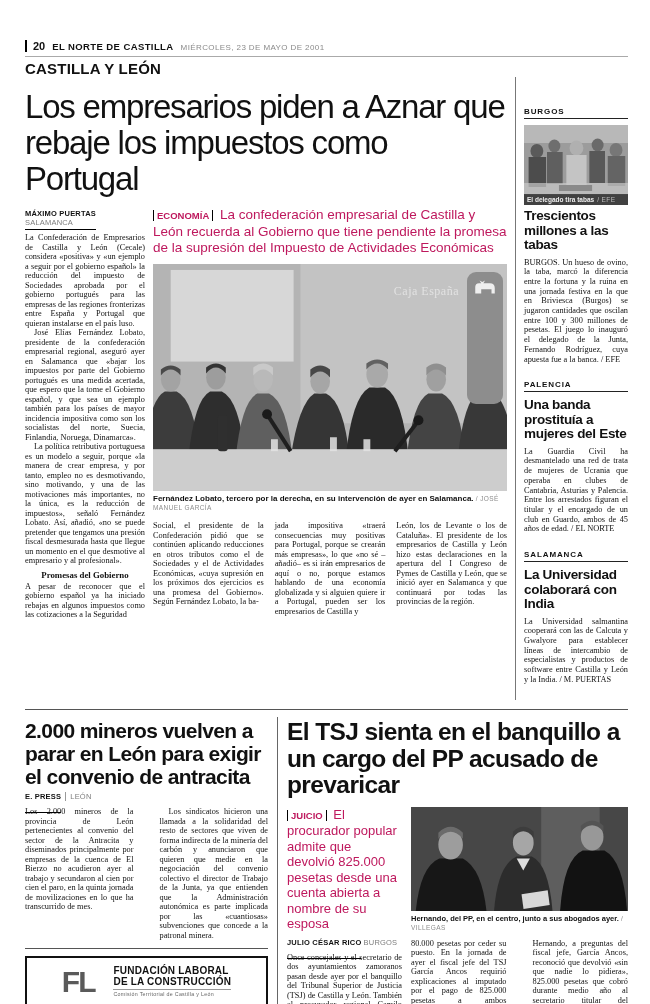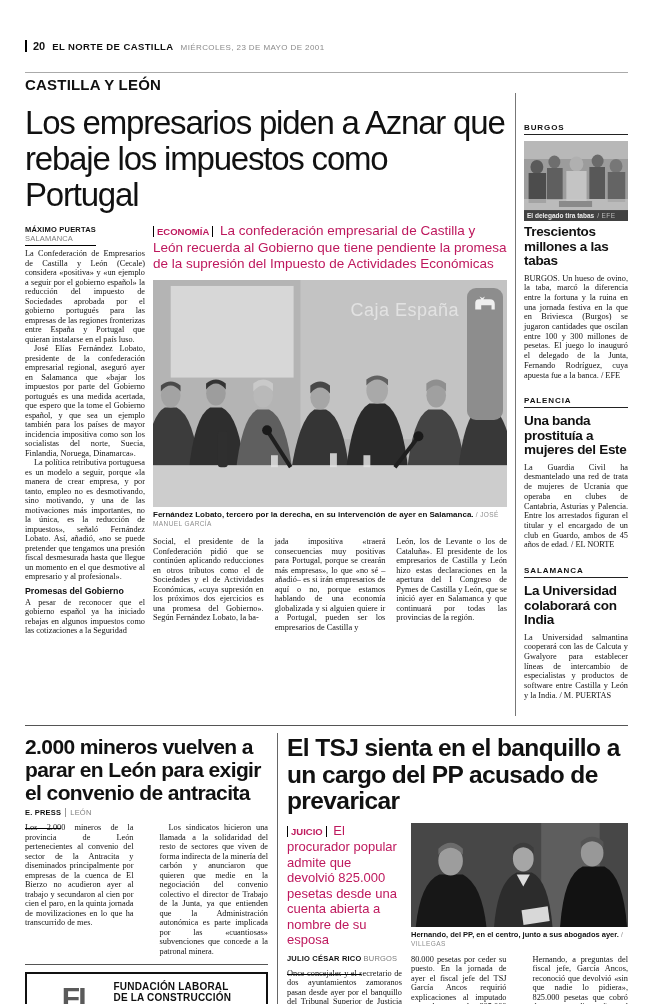--- a/index.html
+++ b/index.html
@@ -6,58 +6,58 @@
   html,body { background:#9a9a9a; }
   .page {
     width:650px; height:1004px; background:#ffffff; margin:0 auto;
     position:relative; overflow:hidden; color:#111;
     font-family:"Liberation Serif", serif;
   }
   .inner { padding:40px 22px 0 25px; }
 
   
   .folio-row { display:flex; align-items:baseline; gap:7px;
-    border-bottom:1px solid #aaa; padding-bottom:20px;
+    border-bottom:1px solid #aaa; padding-bottom:4px;
     font-family:"Liberation Sans", sans-serif; }
   .pagenum { font-weight:bold; font-size:11px; border-left:2px solid #000; padding-left:6px; }
   .masthead { font-weight:bold; font-size:9.5px; letter-spacing:.4px; }
   .pubdate { font-size:8px; color:#8a8a8a; letter-spacing:.4px; }
   .section-name { font-family:"Liberation Sans", sans-serif; font-weight:bold;
     font-size:15px; letter-spacing:.2px; margin-top:3px; }
 
   
   .bodytext p { font-size:8.3px; line-height:9.5px; text-align:justify; text-indent:9px; }
   .bodytext p.ni { text-indent:0; }
   .byline { font-family:"Liberation Sans", sans-serif; font-size:7.5px; margin:2px 0 6px; }
   .byname { font-weight:bold; border-bottom:1px solid #000; padding-bottom:11px; letter-spacing:.2px; }
   .byplace { color:#7d7d7d; letter-spacing:.2px; }
   .byplace.barred { border-left:1px solid #999; padding-left:4px; margin-left:2px; }
   .kicker { font-family:"Liberation Sans", sans-serif; font-weight:bold; font-size:9.5px;
     border-left:1px solid #000; border-right:1px solid #000; padding:0 3px; margin-right:3px; }
   .standfirst { font-family:"Liberation Sans", sans-serif; font-size:13.5px;
     line-height:16px; color:#be185d; }
-  .crosshead { font-family:Liberation Sans, sans-serif; font-weight:bold;
-    font-size:8.8px; margin:4px 0 2px; }
+  .crosshead { font-family:Liberation Serif, serif; font-weight:bold;
+    font-size:8.8px; margin:4px 0 2px;text-align:center; }
   figcaption, .caption { font-family:"Liberation Sans", sans-serif; font-size:8px;
     font-weight:bold; margin-top:3px; }
   .credit { font-weight:normal; color:#8d8d8d; font-size:6.5px; letter-spacing:.4px; }
 
   
   .top-region { display:flex; gap:8px; }
   .main-col { width:482px; flex:none; }
   h1.lead-headline { font-family:"Liberation Sans", sans-serif; font-weight:normal;
     font-size:33px; line-height:36px; letter-spacing:-1.2px; margin:12px 0 10px; }
   .lead-grid { display:flex; gap:8px; }
   .lead-left { width:120px; flex:none; max-height:470px; overflow:hidden; }
   .lead-right { flex:1; }
   .lead-right .standfirst { margin-bottom:8px; }
   .mainphoto { position:relative; width:100%; height:227px; background:#b4b4b4; overflow:hidden; }
   .mainphoto svg { display:block; width:100%; height:100%; }
   .brand-overlay { position:absolute; top:20px; right:48px; color:#e2e2e2;
-    font-family:Liberation Sans, sans-serif; font-size:18px; letter-spacing:.5px; }
+    font-family:Liberation Serif, serif; font-size:12px; letter-spacing:.5px; }
   .bull-shield { position:absolute; top:8px; right:4px; width:36px; height:132px;
     background:#8d8d8d; border-radius:9px; display:flex; justify-content:center; padding-top:6px; }
   .bull-shield svg { width:26px; height:18px; }
   .lead-caption { margin:3px 0 9px; }
   .cols3 { display:flex; gap:11px; }
   .cols3 > div { flex:1; }
 
   
   .sidebar { flex:1; border-left:1px solid #777; padding-left:8px; padding-top:30px; }
   .sb-section { margin-bottom:16px; }

